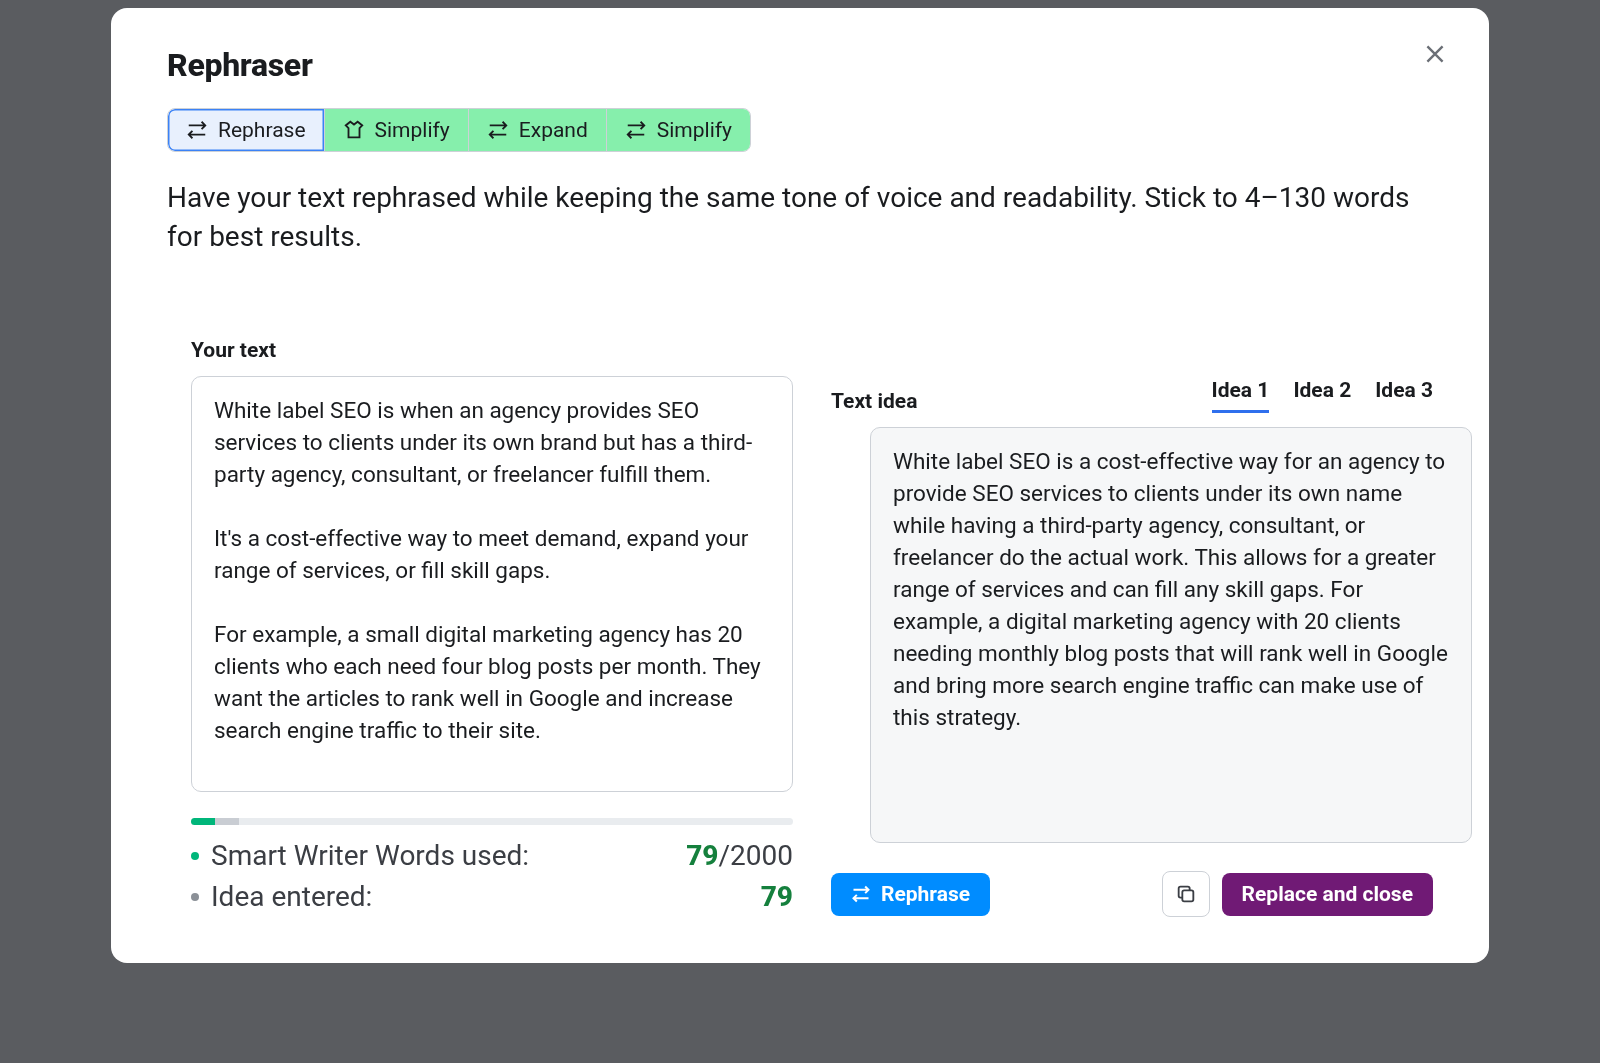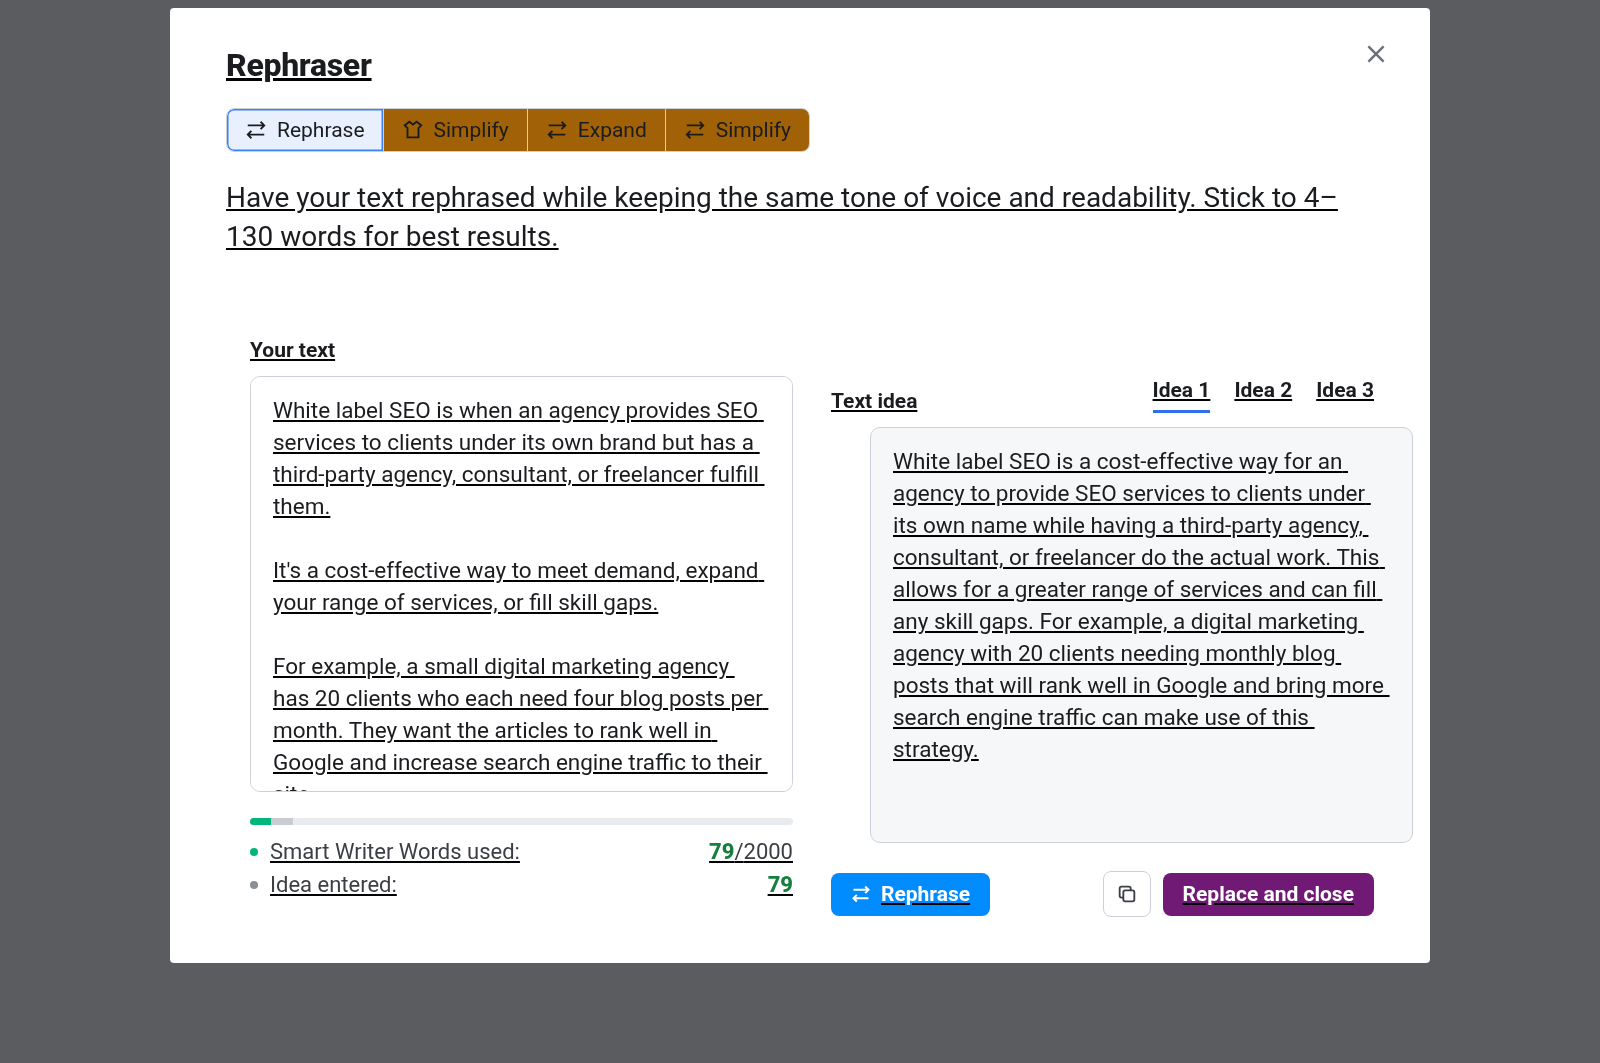--- a/index.html
+++ b/index.html
@@ -6,26 +6,25 @@
   html, body { width: 100%; height: 100%; }
   body {
     font-family: -apple-system, BlinkMacSystemFont, "Segoe UI", Roboto, Helvetica, Arial, sans-serif;
     background: #5a5c60;
     display: flex;
     align-items: flex-start;
     justify-content: center;
     padding: 8px;
   }
   .modal {
-    width: 1260px;
+    width: 1378px;
     background: #fff;
-    border-radius: 4px;
+    border-radius: 16px;
     padding: 38px 56px 46px 56px;
     position: relative;
-    text-decoration: underline;
   }
   .close-btn {
     position: absolute;
     top: 28px;
     right: 36px;
     width: 36px;
     height: 36px;
     border: none;
     background: transparent;
     cursor: pointer;
@@ -49,21 +48,21 @@
     overflow: hidden;
     margin-bottom: 26px;
   }
   .tab {
     display: flex;
     align-items: center;
     gap: 10px;
     padding: 9px 18px;
     font-size: 21px;
     color: #1a1c1f;
-    background: #a16207;
+    background: #86efac;
     border: none;
     border-right: 1px solid #cdd1d7;
     cursor: pointer;
     font-family: inherit;
   }
   .tab:last-child { border-right: none; }
   .tab.active {
     background: #e8f0fd;
     box-shadow: inset 0 0 0 1.5px #3b82f6;
     border-radius: 7px 0 0 7px;
@@ -139,21 +138,21 @@
     overflow: hidden;
     display: flex;
     margin-bottom: 14px;
   }
   .progress-fill { background: #00b67a; height: 100%; }
   .progress-buffer { background: #c9cdd3; height: 100%; }
   .stat-rows { display: flex; flex-direction: column; gap: 8px; }
   .stat-row {
     display: flex;
     align-items: center;
-    font-size: 22px;
+    font-size: 28px;
     color: #3b3e44;
     justify-content: space-between;
   }
   .dot {
     width: 8px; height: 8px; border-radius: 50%;
     margin-right: 12px;
   }
   .dot.green { background: #00b67a; }
   .dot.gray { background: #8b9097; }
   .stat-label { flex: 1; }

